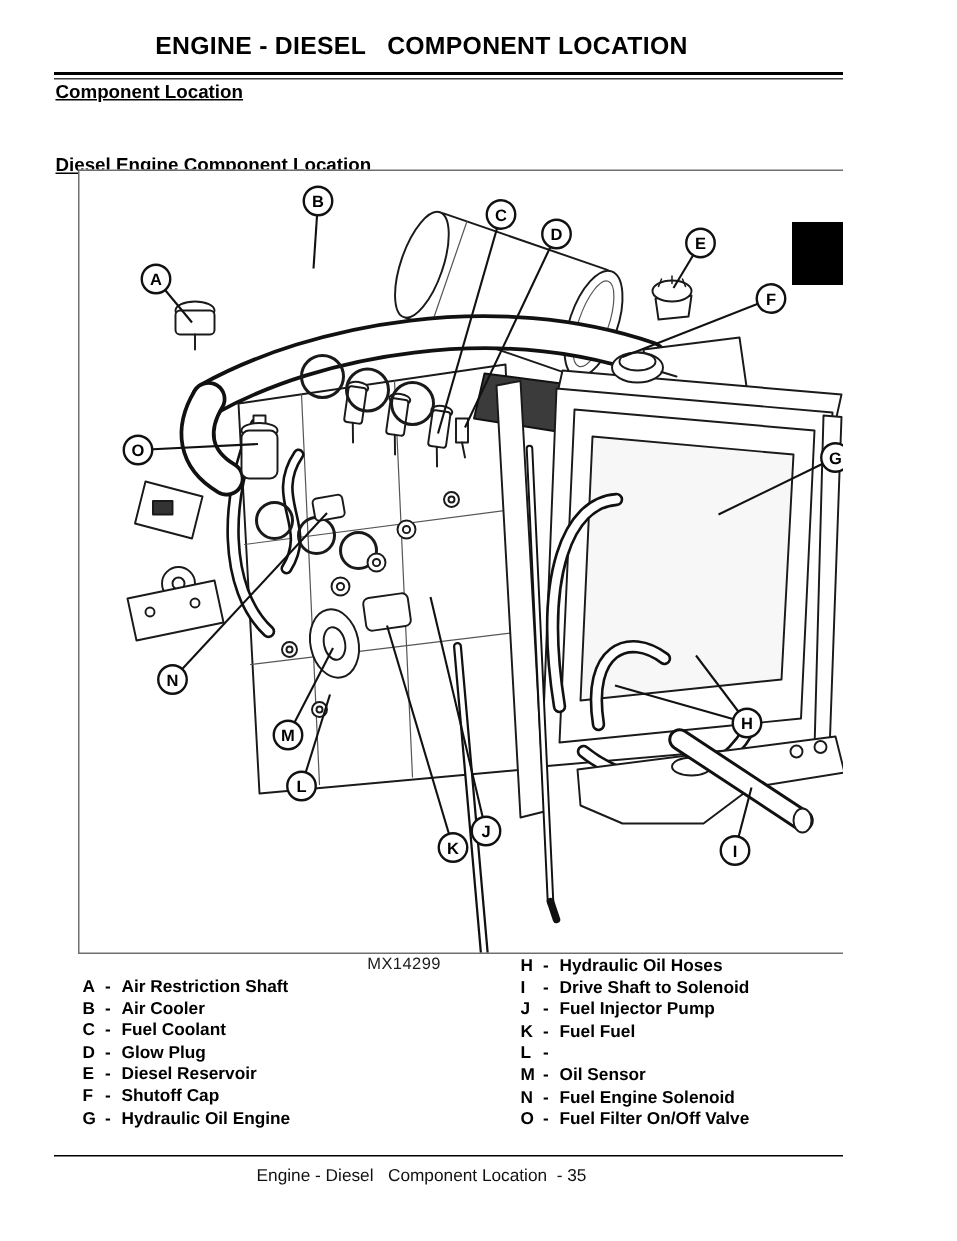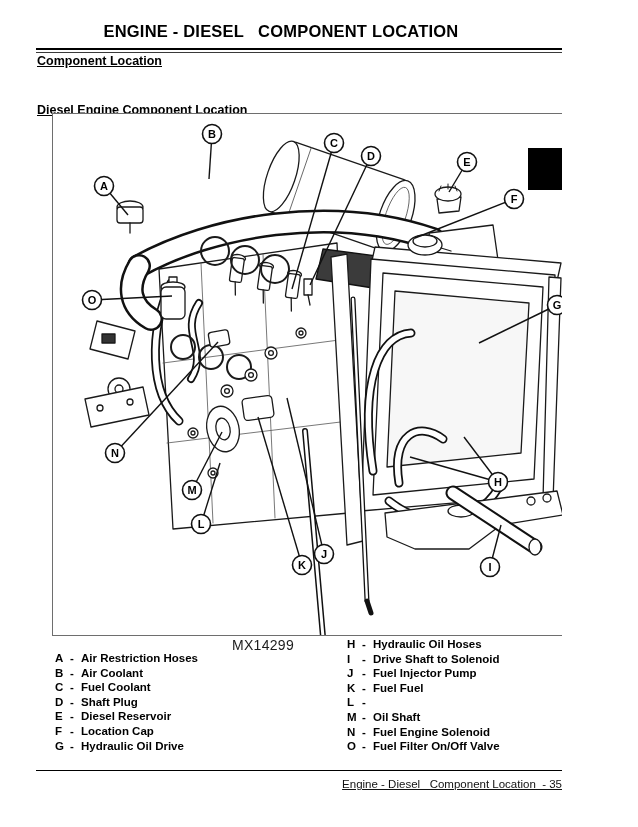--- a/index.html
+++ b/index.html
@@ -27,37 +27,37 @@
   }
   .figure-box{
     position:absolute;left:52px;top:113px;width:534px;height:521px;
     border:1px solid #6e6e6e;background:#fff;
   }
   .black-tab{
     position:absolute;right:0;top:148px;width:34px;height:42px;background:#000;
   }
   .fig-caption{
     position:absolute;left:222px;top:637px;width:72px;
-    text-align:right;font-size:14px;color:#1c1c1c;letter-spacing:.3px;
+    text-align:right;font-size:11px;color:#1c1c1c;letter-spacing:.3px;
   }
   .legend{
     position:absolute;font-size:11.5px;font-weight:bold;line-height:14.6px;
   }
   .legend-left{left:55px;top:651px;}
   .legend-right{left:347px;top:637px;}
   .legend .row{display:flex;}
   .legend .k{display:inline-block;width:15px;}
   .legend .d{display:inline-block;width:11px;}
   .footer-rule{
     position:absolute;left:36px;top:770px;width:565px;height:0;
     border-top:1.5px solid #000;
   }
   .footer-text{
     position:absolute;top:778px;left:0;right:0;
-    text-align:right;font-size:11.5px;color:#111;text-decoration:underline;
+    text-align:center;font-size:11.5px;color:#111;
   }
   svg{display:block;}
   .art{stroke:#1a1a1a;stroke-width:1.3;fill:none;stroke-linejoin:round;stroke-linecap:round;}
   .leader{stroke:#111;stroke-width:1.4;fill:none;}
   .co circle{fill:#fff;stroke:#111;stroke-width:1.6;}
   .co text{
     font-family:"Liberation Sans",sans-serif;font-size:11px;font-weight:bold;
     fill:#000;text-anchor:middle;
   }
 </style>
@@ -289,51 +289,51 @@
   </div>
 
   <div class="black-tab"></div>
 
   <div class="fig-caption">MX14299</div>
 
   <div class="legend legend-left">
     <div class="row">
         <span class="k">A</span>
         <span class="d">-</span>
-        <span>Air Restriction Hoses</span>
+        <span>Air Restriction Shaft</span>
       </div>
     <div class="row">
         <span class="k">B</span>
         <span class="d">-</span>
-        <span>Air Coolant</span>
+        <span>Air Cooler</span>
       </div>
     <div class="row">
         <span class="k">C</span>
         <span class="d">-</span>
         <span>Fuel Coolant</span>
       </div>
     <div class="row">
         <span class="k">D</span>
         <span class="d">-</span>
-        <span>Shaft Plug</span>
+        <span>Glow Plug</span>
       </div>
     <div class="row">
         <span class="k">E</span>
         <span class="d">-</span>
         <span>Diesel Reservoir</span>
       </div>
     <div class="row">
         <span class="k">F</span>
         <span class="d">-</span>
-        <span>Location Cap</span>
+        <span>Shutoff Cap</span>
       </div>
     <div class="row">
         <span class="k">G</span>
         <span class="d">-</span>
-        <span>Hydraulic Oil Drive</span>
+        <span>Hydraulic Oil Engine</span>
       </div>
   </div>
 
   <div class="legend legend-right">
     <div class="row">
         <span class="k">H</span>
         <span class="d">-</span>
         <span>Hydraulic Oil Hoses</span>
       </div>
     <div class="row">
@@ -351,21 +351,21 @@
         <span class="d">-</span>
         <span>Fuel Fuel</span>
       </div>
     <div class="row">
         <span class="k">L</span>
         <span class="d">-</span>
       </div>
     <div class="row">
         <span class="k">M</span>
         <span class="d">-</span>
-        <span>Oil Shaft</span>
+        <span>Oil Sensor</span>
       </div>
     <div class="row">
         <span class="k">N</span>
         <span class="d">-</span>
         <span>Fuel Engine Solenoid</span>
       </div>
     <div class="row">
         <span class="k">O</span>
         <span class="d">-</span>
         <span>Fuel Filter On/Off Valve</span>

